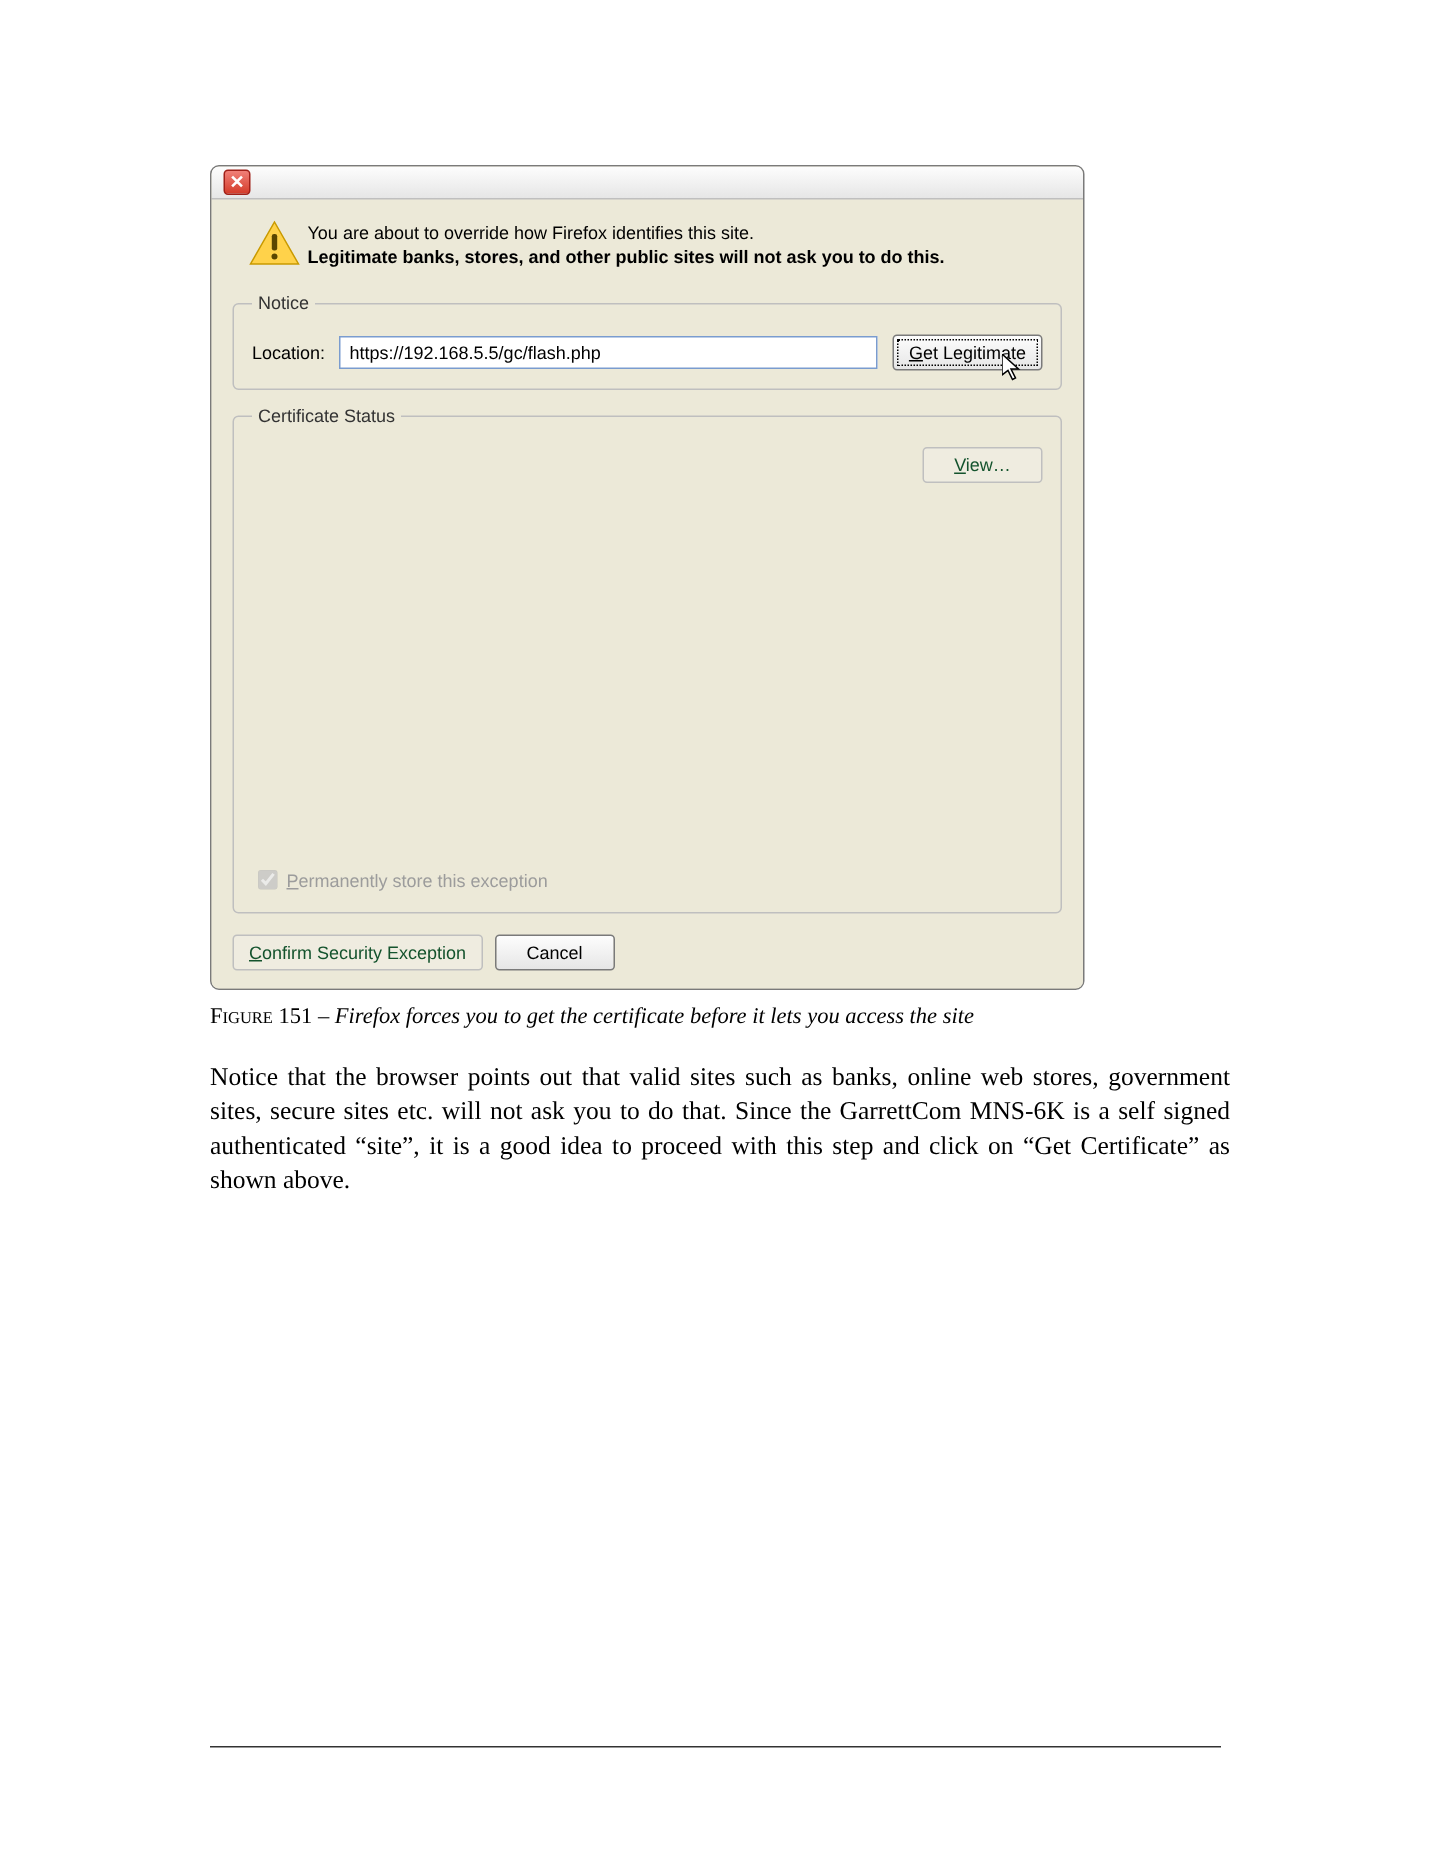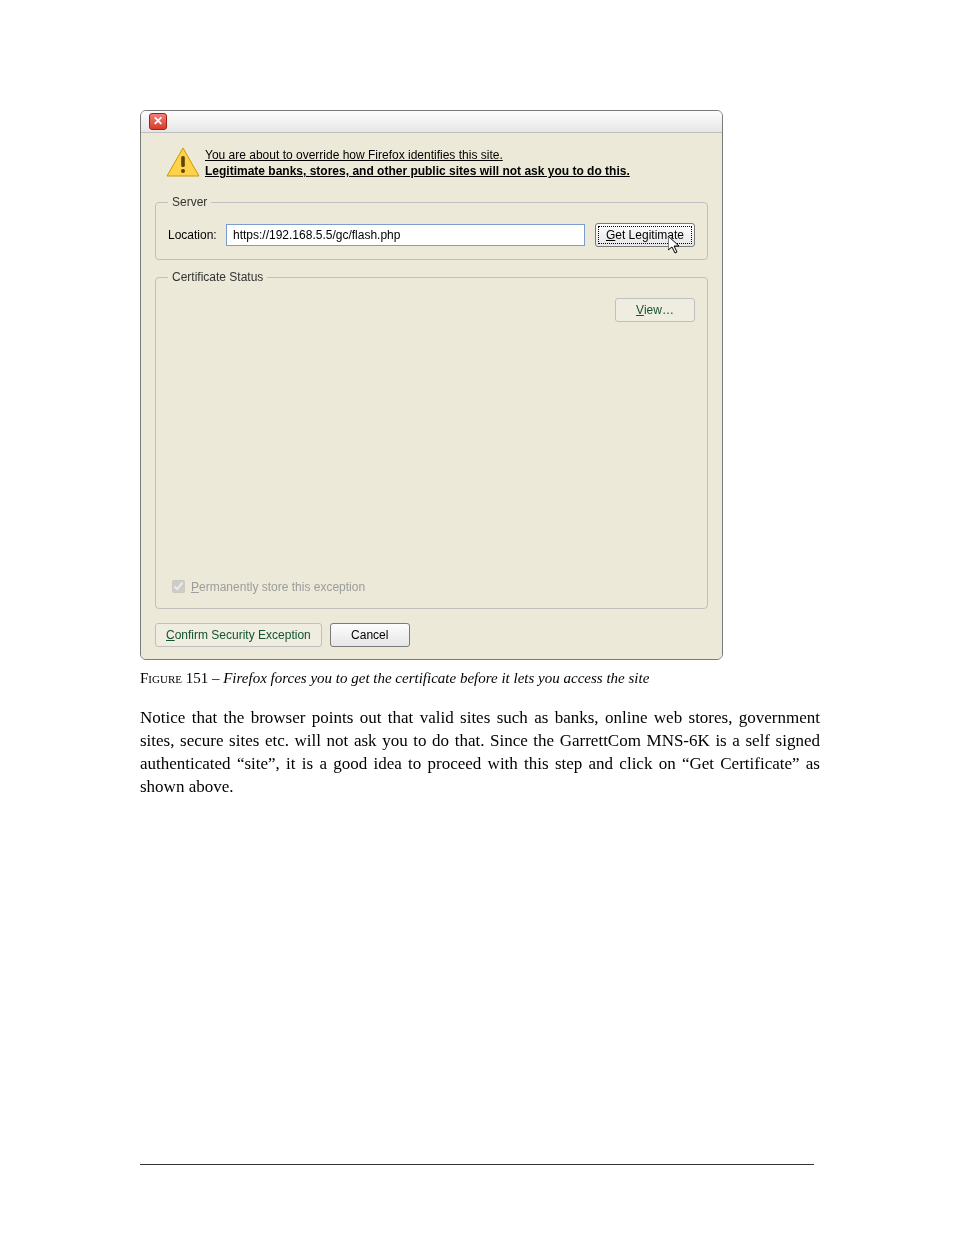--- a/index.html
+++ b/index.html
@@ -61,21 +61,21 @@
     width: 44px;
     flex: none;
     display: flex;
     align-items: flex-start;
     justify-content: center;
   }
   .warn-icon {
     width: 34px;
     height: 30px;
   }
-  .warn-text { flex: 1; font-size: 12px; line-height: 1.35; text-decoration: underline; }
+  .warn-text { flex: 1; font-size: 12px; line-height: 1.35; }
   .warn-text .bold { font-weight: bold; }
   fieldset {
     border: 1px solid #bfbfbf;
     border-radius: 4px;
     margin: 6px 0 10px 0;
     padding: 14px 12px 12px 12px;
     background: #ece9d8;
   }
   legend {
     padding: 0 4px;
@@ -188,21 +188,21 @@
             <circle cx="17" cy="24" r="2" fill="#5a4600"></circle>
           </svg>
         </div>
         <div class="warn-text">
           <div>You are about to override how Firefox identifies this site.</div>
           <div class="bold">Legitimate banks, stores, and other public sites will not ask you to do this.</div>
         </div>
       </div>
 
       <fieldset>
-        <legend>Server</legend>
+        <legend>Notice</legend>
         <div class="server-row">
           <span class="lbl">Location:</span>
           <input type="text" value="https://192.168.5.5/gc/flash.php" style="">
           <button class="btn focused" style="position:relative;">
             <span><span class="underline-first">G</span><span>et Legitimate</span></span>
             <svg class="cursor-arrow" style="left:72px; top:12px;" width="16" height="20" viewBox="0 0 16 20">
               <polygon points="0,0 0,14 4,11 7,17 9,16 6,10 11,10" fill="#fff" stroke="#000" stroke-width="1"></polygon>
             </svg>
           </button>
         </div>

